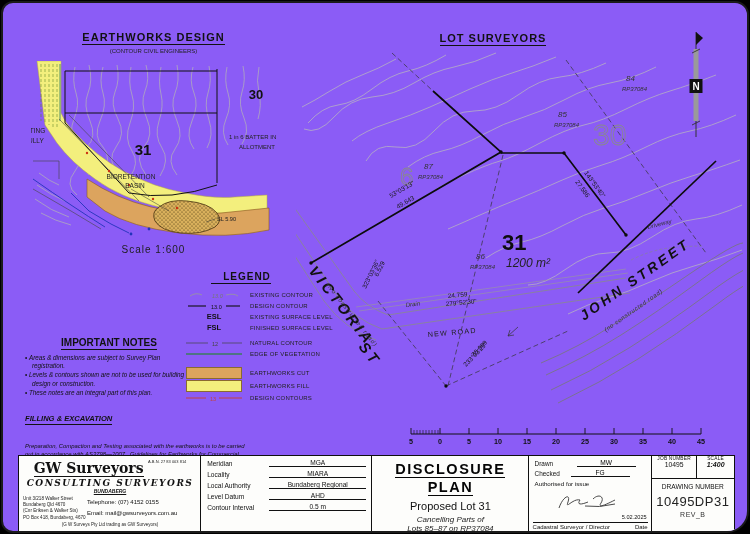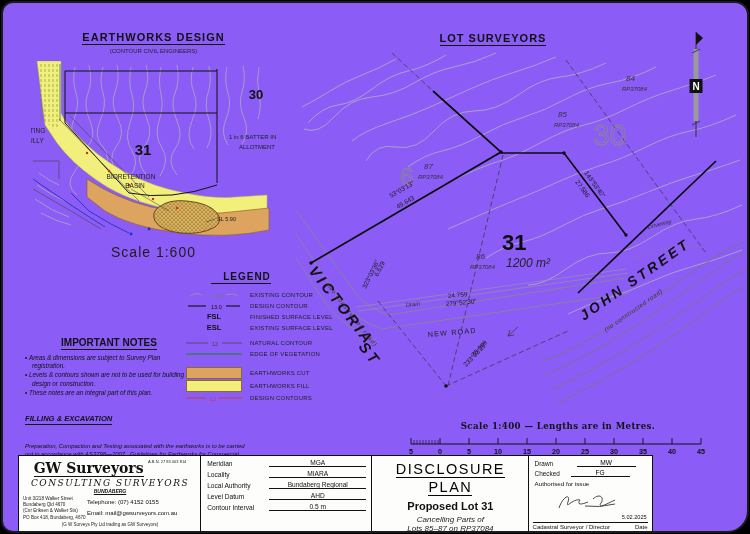--- a/index.html
+++ b/index.html
@@ -118,21 +118,21 @@
     <text x="225" y="38" font-size="13" font-weight="bold" text-anchor="middle" fill="#111">30</text>
     <text x="112" y="94" font-size="15" font-weight="bold" text-anchor="middle" fill="#111">31</text>
     <text x="-16" y="72" font-size="6.5" fill="#222">EXISTING</text>
     <text x="-8" y="82" font-size="6.5" fill="#222">GULLY</text>
     <text x="100" y="118" font-size="6.5" text-anchor="middle" fill="#222">BIORETENTION</text>
     <text x="104" y="127" font-size="6.5" text-anchor="middle" fill="#222">BASIN</text>
     <text x="198" y="78" font-size="6" fill="#222">1 in 6 BATTER INTO</text>
     <text x="208" y="88" font-size="6" fill="#222">ALLOTMENT</text>
     <text x="186" y="160" font-size="5.6" fill="#222">SL 5.90</text>
   </svg>
-  <div class="abs ctr arch" style="left:28px;top:241px;width:245px;font-size:14px;letter-spacing:1px;">Scale  1:600</div>
+  <div class="abs ctr arch" style="left:28px;top:241px;width:245px;font-size:10px;letter-spacing:1px;">Scale  1:600</div>
 
   <svg class="abs" style="left:293px;top:42px;" width="447" height="397" viewBox="0 0 447 397">
 
     <g stroke="#bcbcbc" stroke-width="0.7" fill="none">
       <path d="M200,8 q-22,10 -42,14 t-40,16 t-42,14 t-38,20 t-30,12"></path>
       <path d="M260,12 q-24,10 -44,16 t-42,16 t-40,18 t-42,16 t-36,18"></path>
       <path d="M310,18 q-26,12 -46,14 t-42,18 t-44,16 t-40,20 t-38,16 t-30,14"></path>
       <path d="M360,22 q-24,12 -46,16 t-44,16 t-42,18 t-42,18 t-40,16 t-34,16"></path>
       <path d="M420,30 q-26,10 -46,16 t-44,18 t-42,16 t-44,18 t-40,18 t-36,14 t-30,16"></path>
       <path d="M440,70 q-26,12 -46,16 t-44,16 t-44,18 t-42,16 t-42,18 t-38,16 t-32,14"></path>
@@ -221,21 +221,20 @@
   <svg class="abs" style="left:684px;top:26px;" width="18" height="112" viewBox="0 0 18 112">
     <line x1="9" y1="3" x2="9" y2="108" stroke="#333" stroke-width="1"></line>
     <path d="M9,3 L9,16 L16,9 Z" fill="#111"></path>
     <rect x="6.5" y="20" width="5" height="72" fill="#9a9a9a"></rect>
     <path d="M5,24 L13,20 M5,96 L13,92" stroke="#333" stroke-width="0.9"></path>
     <rect x="2.5" y="50" width="13" height="14" fill="#111"></rect>
     <text x="9" y="61" font-size="10" font-weight="bold" fill="#fff" text-anchor="middle">N</text>
   </svg>
 
   <div class="abs" style="left:402px;top:418px;width:306px;">
-    <div class="ctr" style="font-family:'DejaVu Serif',serif;font-weight:bold;font-size:8.6px;color:#111;letter-spacing:.4px;">Scale 1:400 — Lengths are in Metres.</div>
     <svg width="306" height="26" viewBox="0 0 306 26">
       <line x1="6" y1="13" x2="296" y2="13" stroke="#111" stroke-width="1"></line>
       <g stroke="#111" stroke-width="0.9">
         <line x1="6" y1="13" x2="6" y2="7"></line>
           <line x1="35" y1="13" x2="35" y2="7"></line>
         <line x1="64" y1="13" x2="64" y2="7"></line>
           <line x1="93" y1="13" x2="93" y2="7"></line>
         <line x1="122" y1="13" x2="122" y2="7"></line>
           <line x1="151" y1="13" x2="151" y2="7"></line>
         <line x1="180" y1="13" x2="180" y2="7"></line>
@@ -285,26 +284,26 @@
     </div>
     <div class="lrow">
       <span class="lsym"><svg width="56" height="10">
             <line x1="2" y1="5" x2="20" y2="5" stroke="#111" stroke-width="1.1"></line>
             <text x="25" y="8" font-size="5.5" fill="#111">13.0</text>
             <line x1="40" y1="5" x2="54" y2="5" stroke="#111" stroke-width="1.1"></line>
           </svg></span>
       <span class="llab">DESIGN CONTOUR</span>
     </div>
     <div class="lrow">
+      <span class="lsym ctr" style="font-size:7.5px;font-weight:bold;color:#111;">ESL</span>
+      <span class="llab">EXISTING SURFACE LEVEL</span>
+    </div>
+    <div class="lrow">
       <span class="lsym ctr" style="font-size:7.5px;font-weight:bold;color:#111;">FSL</span>
       <span class="llab">FINISHED SURFACE LEVEL</span>
-    </div>
-    <div class="lrow">
-      <span class="lsym ctr" style="font-size:7.5px;font-weight:bold;color:#111;">ESL</span>
-      <span class="llab">EXISTING SURFACE LEVEL</span>
     </div>
     <div class="lrow" style="margin-top:4px;">
       <span class="lsym"><svg width="56" height="10">
             <line x1="0" y1="5" x2="22" y2="5" stroke="#444" stroke-width="0.7"></line>
             <text x="26" y="7.5" font-size="5.5" fill="#444">12</text>
             <line x1="36" y1="5" x2="56" y2="5" stroke="#444" stroke-width="0.7"></line>
           </svg></span>
       <span class="llab">NATURAL CONTOUR</span>
     </div>
     <div class="lrow">
@@ -355,21 +354,21 @@
     <div class="fill-line">Frequency of testing of fill material shall be in accordance with AS3798.</div>
   </div>
 
   <div class="abs" id="tblock">
 
     <div class="tb" style="width:184px;">
       <div class="ctr" style="margin-top:3px;">
         <span style="font-family:'DejaVu Serif',serif;font-weight:bold;font-size:14px;color:#111;border-bottom:1px solid #111;text-align:right;">GW Surveyors</span>
         <span style="font-size:4px;color:#222;vertical-align:top;">A.B.N. 27 83 003 814</span>
       </div>
-      <div class="ctr" style="font-family:'DejaVu Serif',serif;font-weight:normal;font-style:italic;font-size:9px;letter-spacing:1.5px;color:#111;margin-top:1px;">CONSULTING  SURVEYORS</div>
+      <div class="ctr" style="font-family:'DejaVu Serif',serif;font-weight:bold;font-style:italic;font-size:9px;letter-spacing:1.5px;color:#111;margin-top:1px;">CONSULTING  SURVEYORS</div>
       <div class="ctr" style="font-size:5px;font-weight:bold;font-style:italic;color:#111;text-decoration:underline;">BUNDABERG</div>
       <div style="display:flex;margin:2px 4px 0 4px;">
         <div class="frm-tiny" style="flex:0 0 64px;">
           <div>Unit 3/218 Walker Street</div>
             <div>Bundaberg Qld 4670</div>
           <div>(Cnr Eriksen &amp; Walker Sts)</div>
             <div>PO Box 418, Bundaberg, 4670</div>
         </div>
         <div style="flex:1;font-size:6px;color:#111;line-height:1.9;padding-top:1px;">
           <div>Telephone:  (07) 4152 0155</div>
@@ -397,23 +396,23 @@
           <span class="mval">AHD</span>
       </div>
       <div class="mrow">
         <span class="mlab">Contour Interval</span>
           <span class="mval">0.5 m</span>
       </div>
     </div>
 
     <div class="tb ctr" style="width:158px;">
       <div style="margin-top:4px;">
-        <span style="font-size:14.5px;font-weight:normal;letter-spacing:1.5px;color:#050505;border-bottom:1.6px solid #050505;">DISCLOSURE PLAN</span>
-      </div>
-      <div style="font-size:11px;font-weight:bold;color:#111;margin-top:4px;">Proposed Lot 31</div>
+        <span style="font-size:14.5px;font-weight:bold;letter-spacing:1.5px;color:#050505;border-bottom:1.6px solid #050505;">DISCLOSURE PLAN</span>
+      </div>
+      <div style="font-size:11px;font-weight:normal;color:#111;margin-top:4px;">Proposed Lot 31</div>
       <div style="font-size:8px;font-style:italic;color:#222;margin-top:3px;">Cancelling  Parts of</div>
       <div style="font-size:8px;font-style:italic;color:#222;">Lots 85–87 on RP37084</div>
     </div>
 
     <div class="tb" style="width:125px;">
       <div style="display:flex;align-items:flex-end;margin:3px 8px 0 6px;">
         <span class="alab" style="width:34px;">Drawn</span>
         <span class="aval">MW</span>
       </div>
       <div style="display:flex;align-items:flex-end;margin:2px 14px 0 6px;">
@@ -424,14 +423,29 @@
       <svg width="70" height="20" style="position:absolute;left:26px;top:36px;">
         <path d="M4,16 C8,4 16,1 13,10 C10,18 18,6 25,8 C21,14 28,12 33,10 M38,7 C44,1 50,5 46,11 C42,17 52,12 60,8 M30,14 q14,2 30,-2" stroke="#4a4a4a" stroke-width="1" fill="none"></path>
       </svg>
       <div style="position:absolute;right:5px;bottom:11px;font-size:5.6px;color:#111;">5.02.2025</div>
       <div style="position:absolute;left:4px;right:4px;bottom:1px;display:flex;border-top:.9px solid #111;padding-top:1px;">
         <span style="font-size:6px;color:#111;flex:1;">Cadastral Surveyor / Director</span>
         <span style="font-size:6px;color:#111;">Date</span>
       </div>
     </div>
 
+    <div class="tb" style="width:84px;">
+      <div style="display:flex;border-bottom:1.6px solid #101010;height:22px;">
+        <div class="ctr" style="flex:1.1;border-right:1.2px solid #101010;">
+          <div class="jlab">JOB NUMBER</div>
+          <div style="font-size:6.8px;color:#111;">10495</div>
+        </div>
+        <div class="ctr" style="flex:0.9;">
+          <div class="jlab">SCALE</div>
+          <div style="font-size:7px;font-weight:bold;font-style:italic;color:#111;">1:400</div>
+        </div>
+      </div>
+      <div class="ctr" style="font-size:6.6px;color:#111;margin-top:4px;">DRAWING NUMBER</div>
+      <div class="ctr" style="font-size:13px;color:#222;margin-top:4px;letter-spacing:.5px;">10495DP31</div>
+      <div class="ctr" style="font-size:7px;color:#333;margin-top:2px;letter-spacing:.5px;">REV_B</div>
+    </div>
   </div>
 </div>
 
 </body></html>

